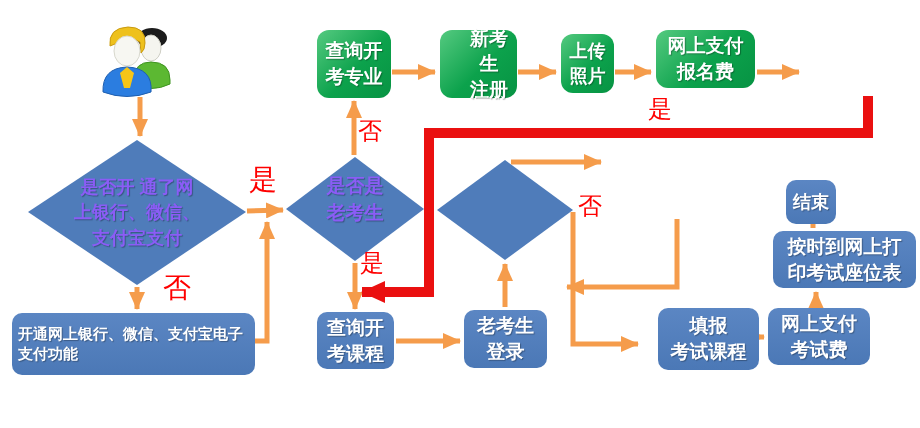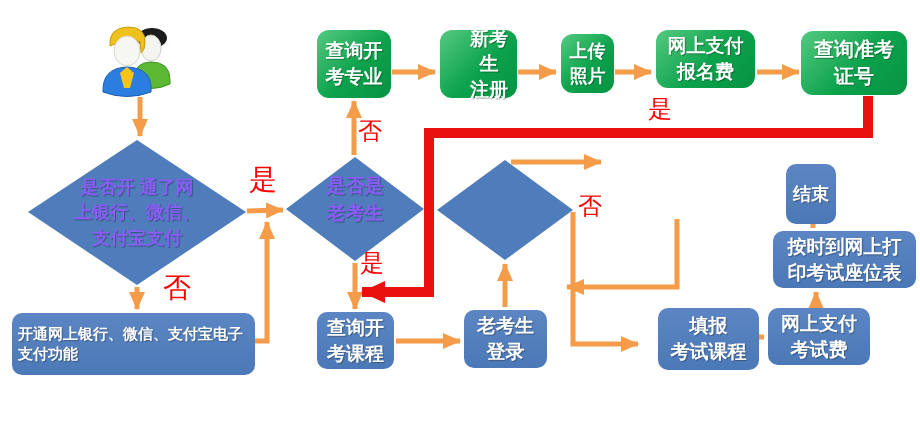--- a/index.html
+++ b/index.html
@@ -89,34 +89,32 @@
 支付功能</div>
 
   <div class="n g" style="left:317px;top:30px;width:74px;height:68px;font-size:19px;">查询开
 考专业</div>
   <div class="n g" style="left:440px;top:30px;width:77px;height:68px;font-size:19px;padding-left:21px;">新考生
 注册</div>
   <div class="n g" style="left:561px;top:34px;width:53px;height:59px;font-size:18px;">上传
 照片</div>
   <div class="n g" style="left:656px;top:30px;width:99px;height:58px;font-size:19px;">网上支付
 报名费</div>
-  <div class="n g" style="left:801px;top:31px;width:106px;height:64px;font-size:20px;">查询准考
-证号</div>
 
   <div class="n b" style="left:317px;top:312px;width:77px;height:57px;font-size:19px;">查询开
 考课程</div>
   <div class="n b" style="left:464px;top:310px;width:83px;height:58px;font-size:19px;">老考生
 登录</div>
   <div class="n b" style="left:642px;top:308px;width:101px;height:62px;font-size:19px;margin-left:16px;">填报
 考试课程</div>
   <div class="n b" style="left:768px;top:308px;width:102px;height:57px;font-size:19px;">网上支付
 考试费</div>
   <div class="n b" style="left:740px;top:231px;width:143px;height:57px;font-size:19px;margin-left:33px;">按时到网上打
 印考试座位表</div>
-  <div class="n b" style="left:786px;top:164px;width:50px;height:60px;font-size:18px;">结束</div>
+  <div class="n b" style="left:786px;top:180px;width:50px;height:44px;font-size:18px;">结束</div>
 
   <span class="rl" style="left:249px;top:166px;font-size:28px;">是</span>
   <span class="rl" style="left:163px;top:274px;font-size:28px;">否</span>
   <span class="rl" style="left:358px;top:119px;font-size:24px;">否</span>
   <span class="rl" style="left:360px;top:251px;font-size:24px;">是</span>
   <span class="rl" style="left:648px;top:97px;font-size:24px;">是</span>
   <span class="rl" style="left:578px;top:194px;font-size:24px;">否</span>
 
 </div>
 

